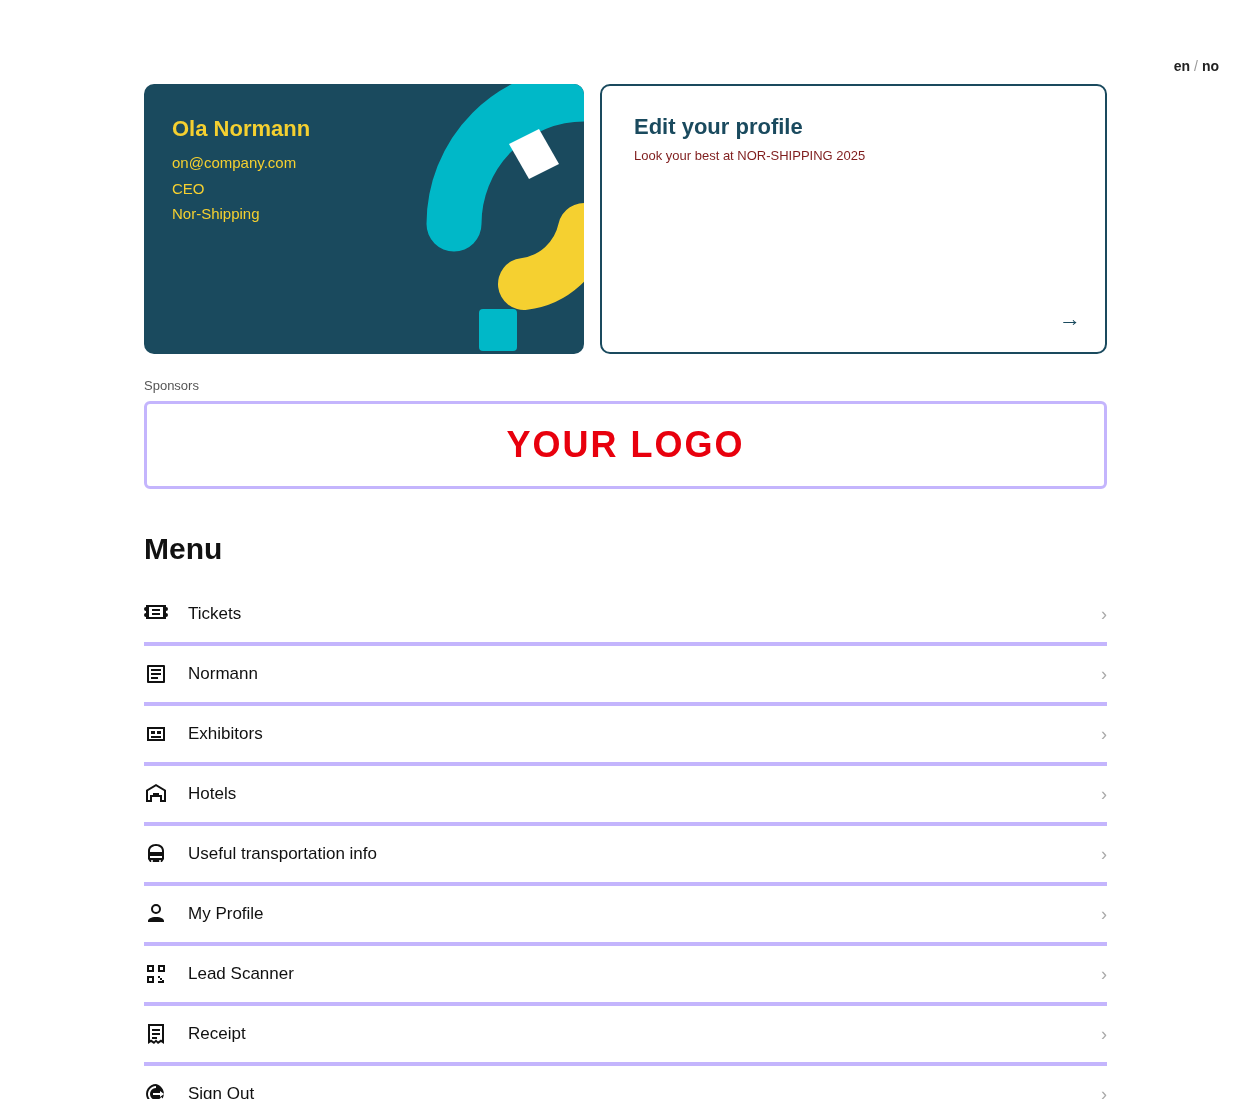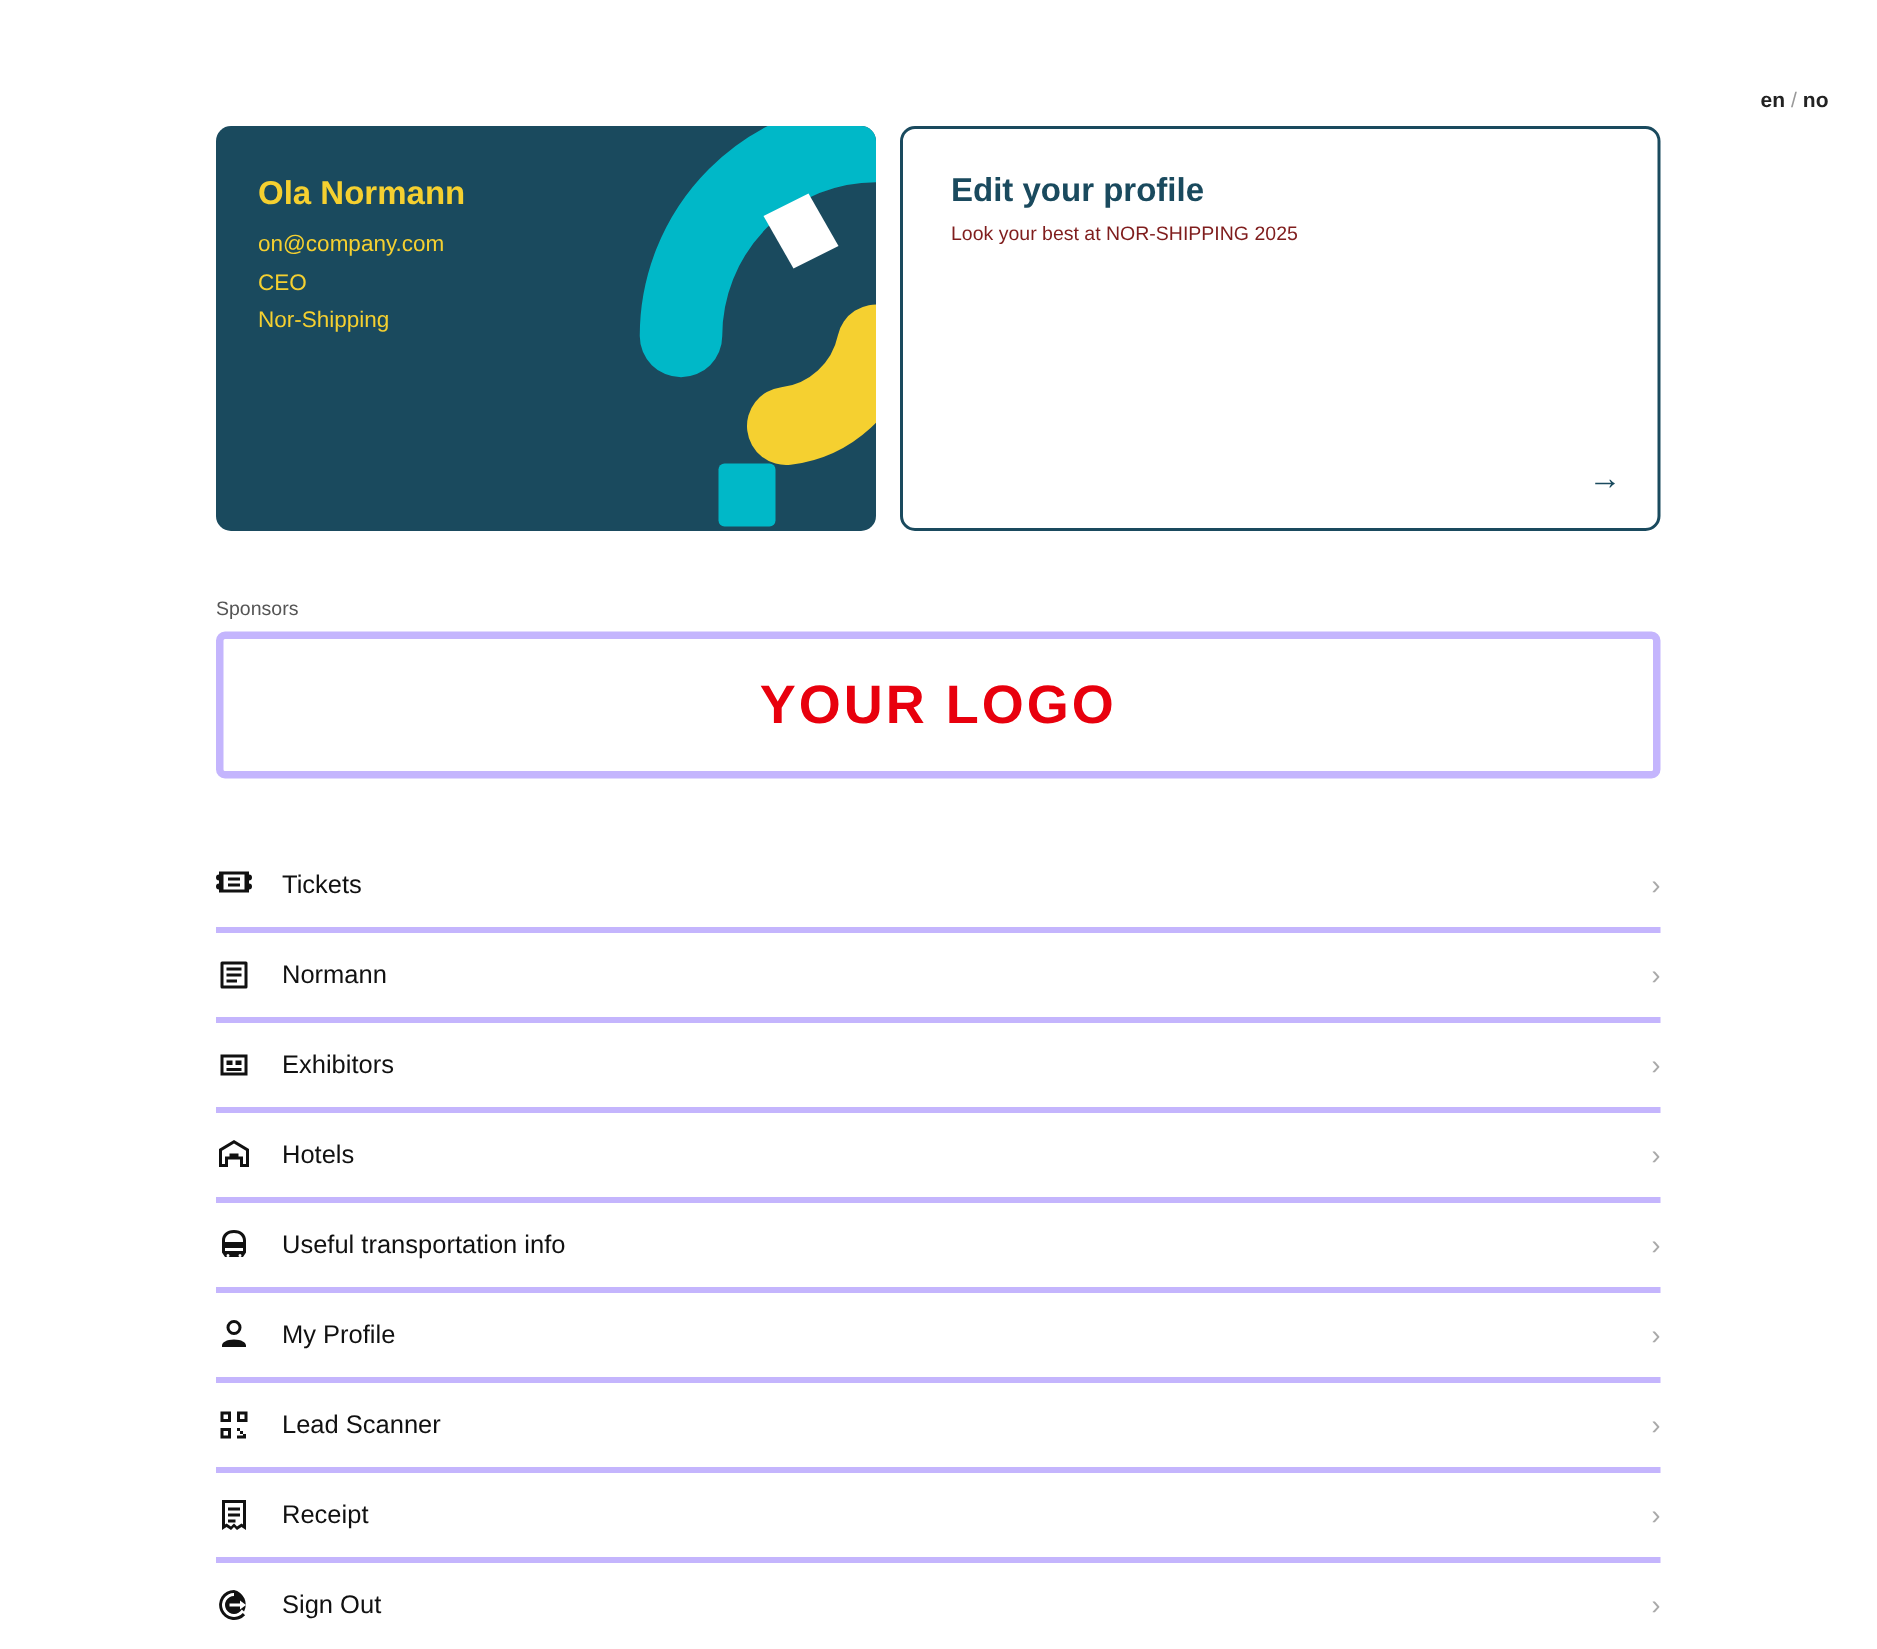--- a/index.html
+++ b/index.html
@@ -23,21 +23,21 @@
       color: #222;
       text-decoration: none;
       font-weight: 600;
     }
     .lang-bar span { margin: 0 4px; color: #999; }
 
     .top-section {
       display: flex;
       gap: 16px;
       padding: 0 144px 0 144px;
-      margin-bottom: 44px;
+      margin-bottom: 24px;
     }
 
     
     .profile-card {
       background: #1a4a5e;
       border-radius: 10px;
       width: 440px;
       min-height: 270px;
       padding: 32px 28px;
       position: relative;
@@ -105,23 +105,23 @@
     .sponsors-section {
       padding: 0 144px;
       margin-bottom: 43px;
     }
     .sponsors-label {
       font-size: 13px;
       color: #555;
       margin-bottom: 8px;
     }
     .sponsors-box {
-      border: 5px solid #c4b5fd;
+      border: 3px solid #c4b5fd;
       border-radius: 6px;
-      height: 98px;
+      height: 88px;
       display: flex;
       align-items: center;
       justify-content: center;
     }
     .sponsors-box .your-logo {
       font-size: 36px;
       font-weight: 900;
       color: #e8000d;
       letter-spacing: 2px;
     }
@@ -214,20 +214,21 @@
 </div>
 
 <div class="sponsors-section">
   <div class="sponsors-label">Sponsors</div>
   <div class="sponsors-box">
     <span class="your-logo">YOUR LOGO</span>
   </div>
 </div>
 
 <div class="menu-section">
+  <div class="menu-title">Menu</div>
   <ul class="menu-list">
 
     <li class="menu-item">
       <span class="menu-icon">
         <svg class="icon-svg" viewBox="0 0 24 24">
             <path d="M2 9a2 2 0 0 1 0-4V3h20v2a2 2 0 0 1 0 4v2a2 2 0 0 1 0 4v2H2v-2a2 2 0 0 1 0-4V9zm3-4v10h14V5H5zm3 2h8v2H8V7zm0 4h8v2H8v-2z"></path>
           </svg>
       </span>
       <span class="menu-label">Tickets</span>
       <span class="menu-chevron">›</span>

